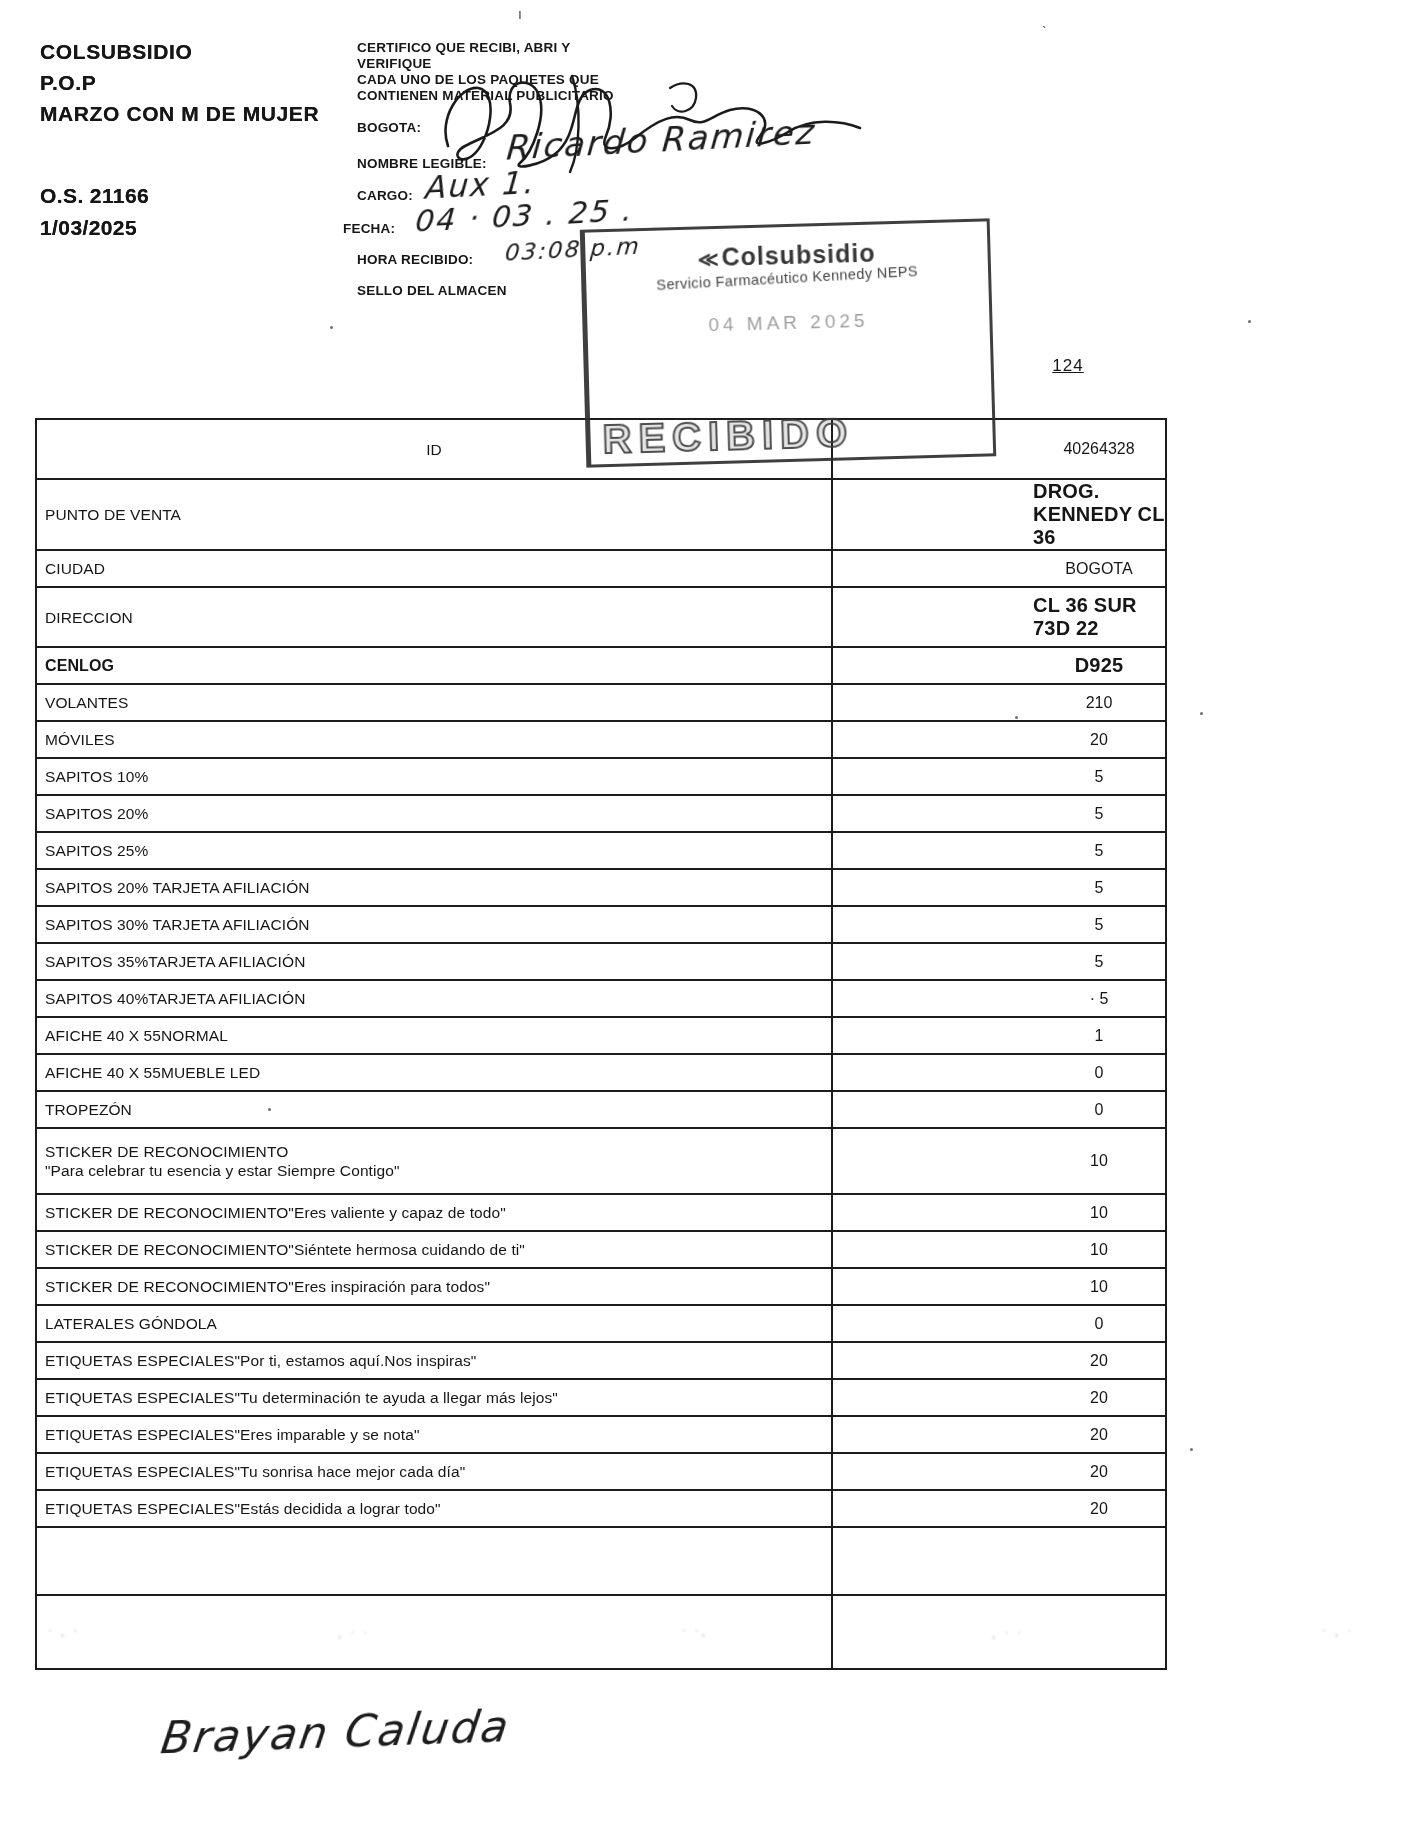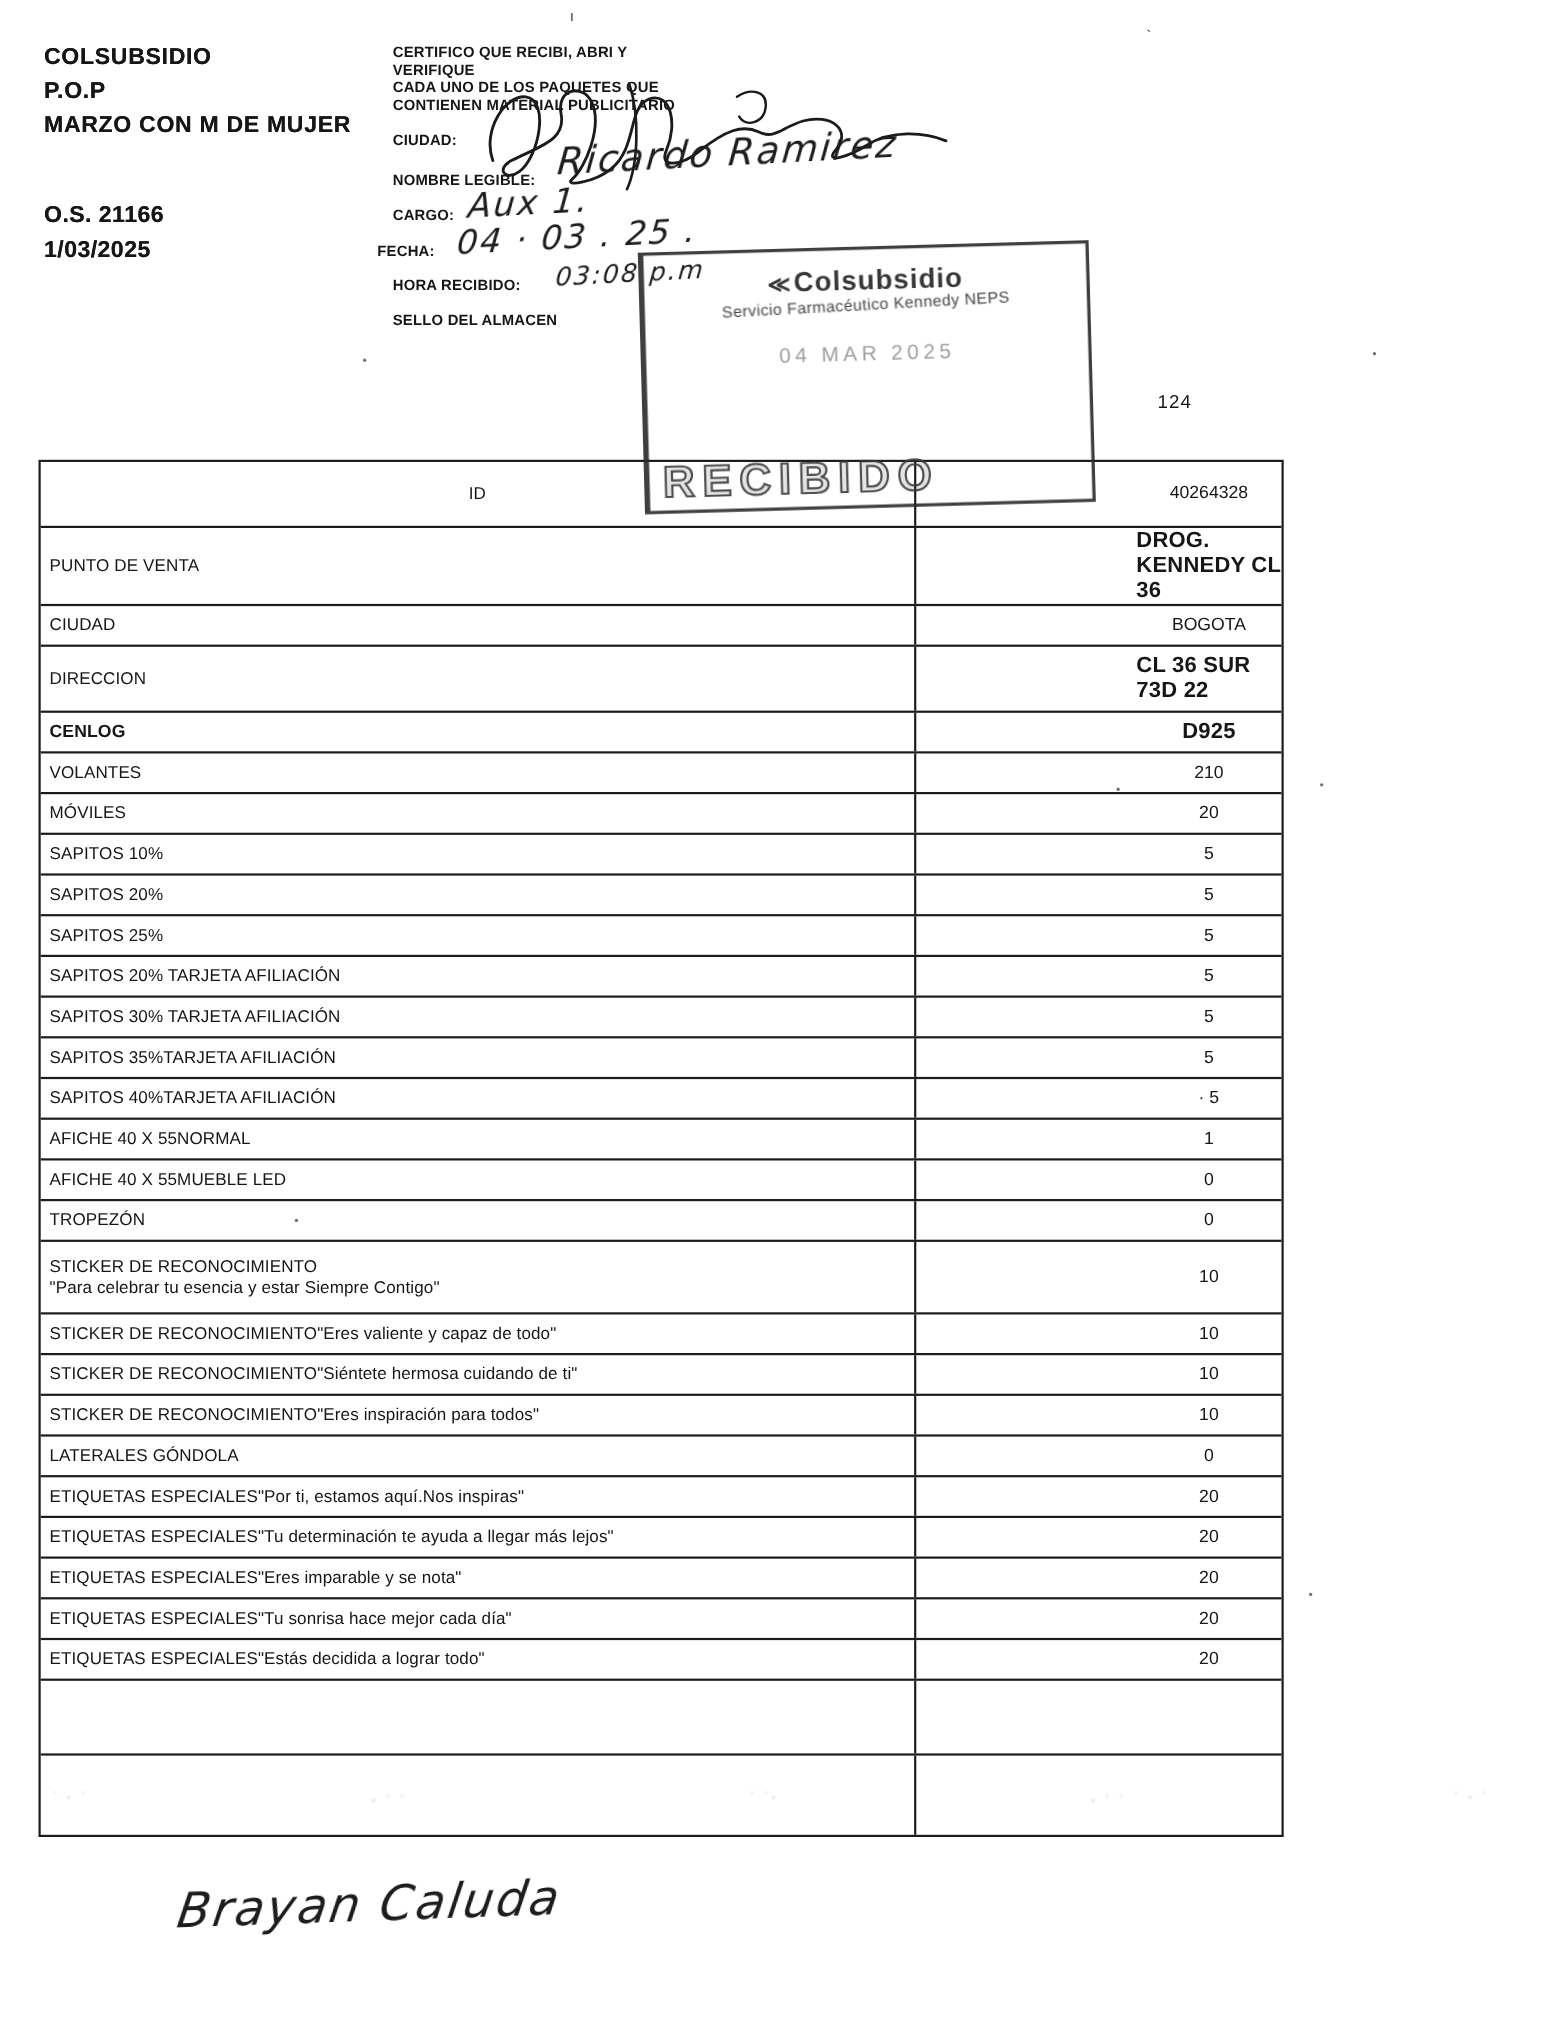--- a/index.html
+++ b/index.html
@@ -22,21 +22,21 @@
     letter-spacing:2px;white-space:nowrap;filter:blur(.2px);
   }
   .hand-nombre{left:505px;top:128px;font-size:34px;}
   .hand-cargo{left:424px;top:170px;font-size:31px;}
   .hand-fecha{left:414px;top:204px;font-size:30px;}
   .hand-hora{left:504px;top:240px;font-size:23px;}
   .hand-footer{left:158px;top:1712px;font-size:44px;transform:rotate(-2deg) skewX(-10deg);}
 
   .sig-svg{left:420px;top:58px;}
 
-  .page-number{left:1028px;top:356px;font-size:17px;letter-spacing:1px;width:80px;text-align:center;}
+  .page-number{left:1028px;top:356px;font-size:17px;letter-spacing:1px;width:80px;text-align:center;text-decoration:underline;}
 
   
   .stamp{
     left:583px;top:224px;width:402px;height:232px;
     border:3px solid #2b2b2b;border-left-width:5px;
     transform:rotate(-1.6deg);opacity:.9;filter:blur(.25px);
     z-index:6;background:transparent;
   }
   .stamp-brand{margin-top:14px;text-align:center;font-size:25px;font-weight:bold;letter-spacing:1px;color:#222;}
   .stamp-logo-mark{font-size:20px;margin-right:2px;filter:blur(.6px);}
@@ -91,21 +91,21 @@
   <div>1/03/2025</div>
 </div>
 
 <div class="abs cert-block">
   <div>CERTIFICO QUE RECIBI, ABRI Y</div>
   <div>VERIFIQUE</div>
   <div>CADA  UNO DE LOS PAQUETES QUE</div>
   <div>CONTIENEN MATERIAL PUBLICITARIO</div>
 </div>
 
-<div class="abs flabel" style="left:357px;top:120px;">CIUDAD:</div>
+<div class="abs flabel" style="left:357px;top:120px;">BOGOTA:</div>
 <div class="abs flabel" style="left:357px;top:156px;">NOMBRE LEGIBLE:</div>
 <div class="abs flabel" style="left:357px;top:188px;">CARGO:</div>
 <div class="abs flabel" style="left:343px;top:221px;">FECHA:</div>
 <div class="abs flabel" style="left:357px;top:252px;">HORA RECIBIDO:</div>
 <div class="abs flabel" style="left:357px;top:283px;">SELLO DEL ALMACEN</div>
 
 <svg class="abs sig-svg" width="470" height="130" viewBox="0 0 470 130">
   <path d="M28,88 C18,60 40,28 58,30 C80,33 70,85 52,98 C40,107 30,96 45,88 C70,75 95,70 90,45 C86,22 110,18 118,35 C128,57 112,95 100,105 C92,112 120,108 135,96 C160,76 150,40 170,32 C190,25 196,55 186,78 C178,96 200,92 215,80 C240,60 255,55 270,62 C285,69 290,58 310,52 C335,45 355,60 340,78 C328,92 352,84 368,74 C390,60 420,62 440,70" stroke="#1b1b1b" stroke-width="2.6" fill="none" stroke-linecap="round"></path>
   <path d="M152,18 C162,48 160,92 150,114" stroke="#1b1b1b" stroke-width="2.4" fill="none" stroke-linecap="round"></path>
   <path d="M250,30 C262,22 278,24 276,40 C274,54 258,58 252,48" stroke="#1b1b1b" stroke-width="2.2" fill="none" stroke-linecap="round"></path>

